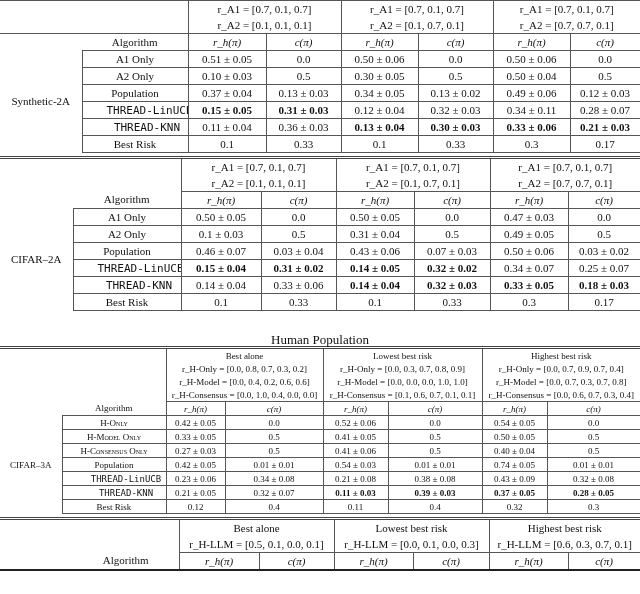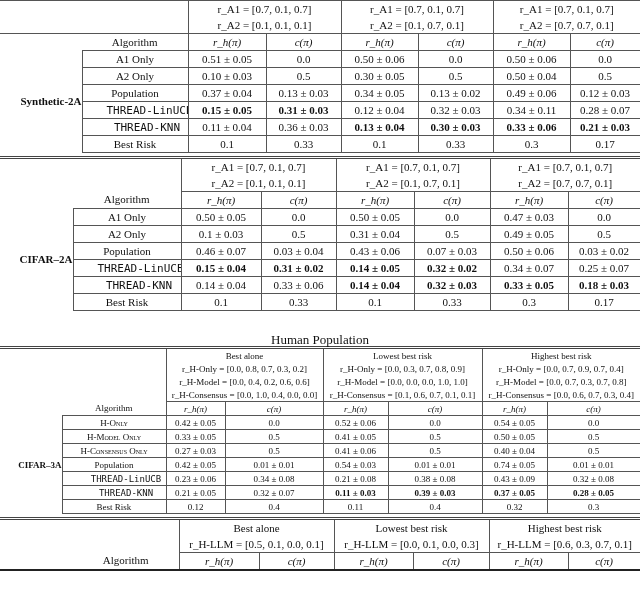--- a/index.html
+++ b/index.html
@@ -10,21 +10,21 @@
   td { text-align:center; white-space:nowrap; padding:0; overflow:hidden; }
   .t-syn td, .t-cif td { font-size:11px; height:16px; line-height:15px; }
   .t-hum td { font-size:9px; height:13px; line-height:12px; }
   .t-mmlu td { font-size:11px; height:16px; line-height:15px; }
   .b { border:1px solid #555; }
   .bl { border-left:1px solid #555;text-align:center; }
   .bt { border-top:1px solid #555; }
   .bold { font-weight:bold; }
   .mono { font-family:"DejaVu Sans Mono","Liberation Mono",monospace; font-size:0.9em;padding-left:24px; }
   .sc { font-variant:small-caps; }
-  .ds { vertical-align:middle; text-align:right;font-weight:bold; }
+  .ds { vertical-align:middle; text-align:center; }
   .gap { height:26px; }
 </style>
 </head>
 <body>
 
 <div class="page">
 
 
   <table class="t-syn bt" style="border-top:1px solid #555;">
     <colgroup>

